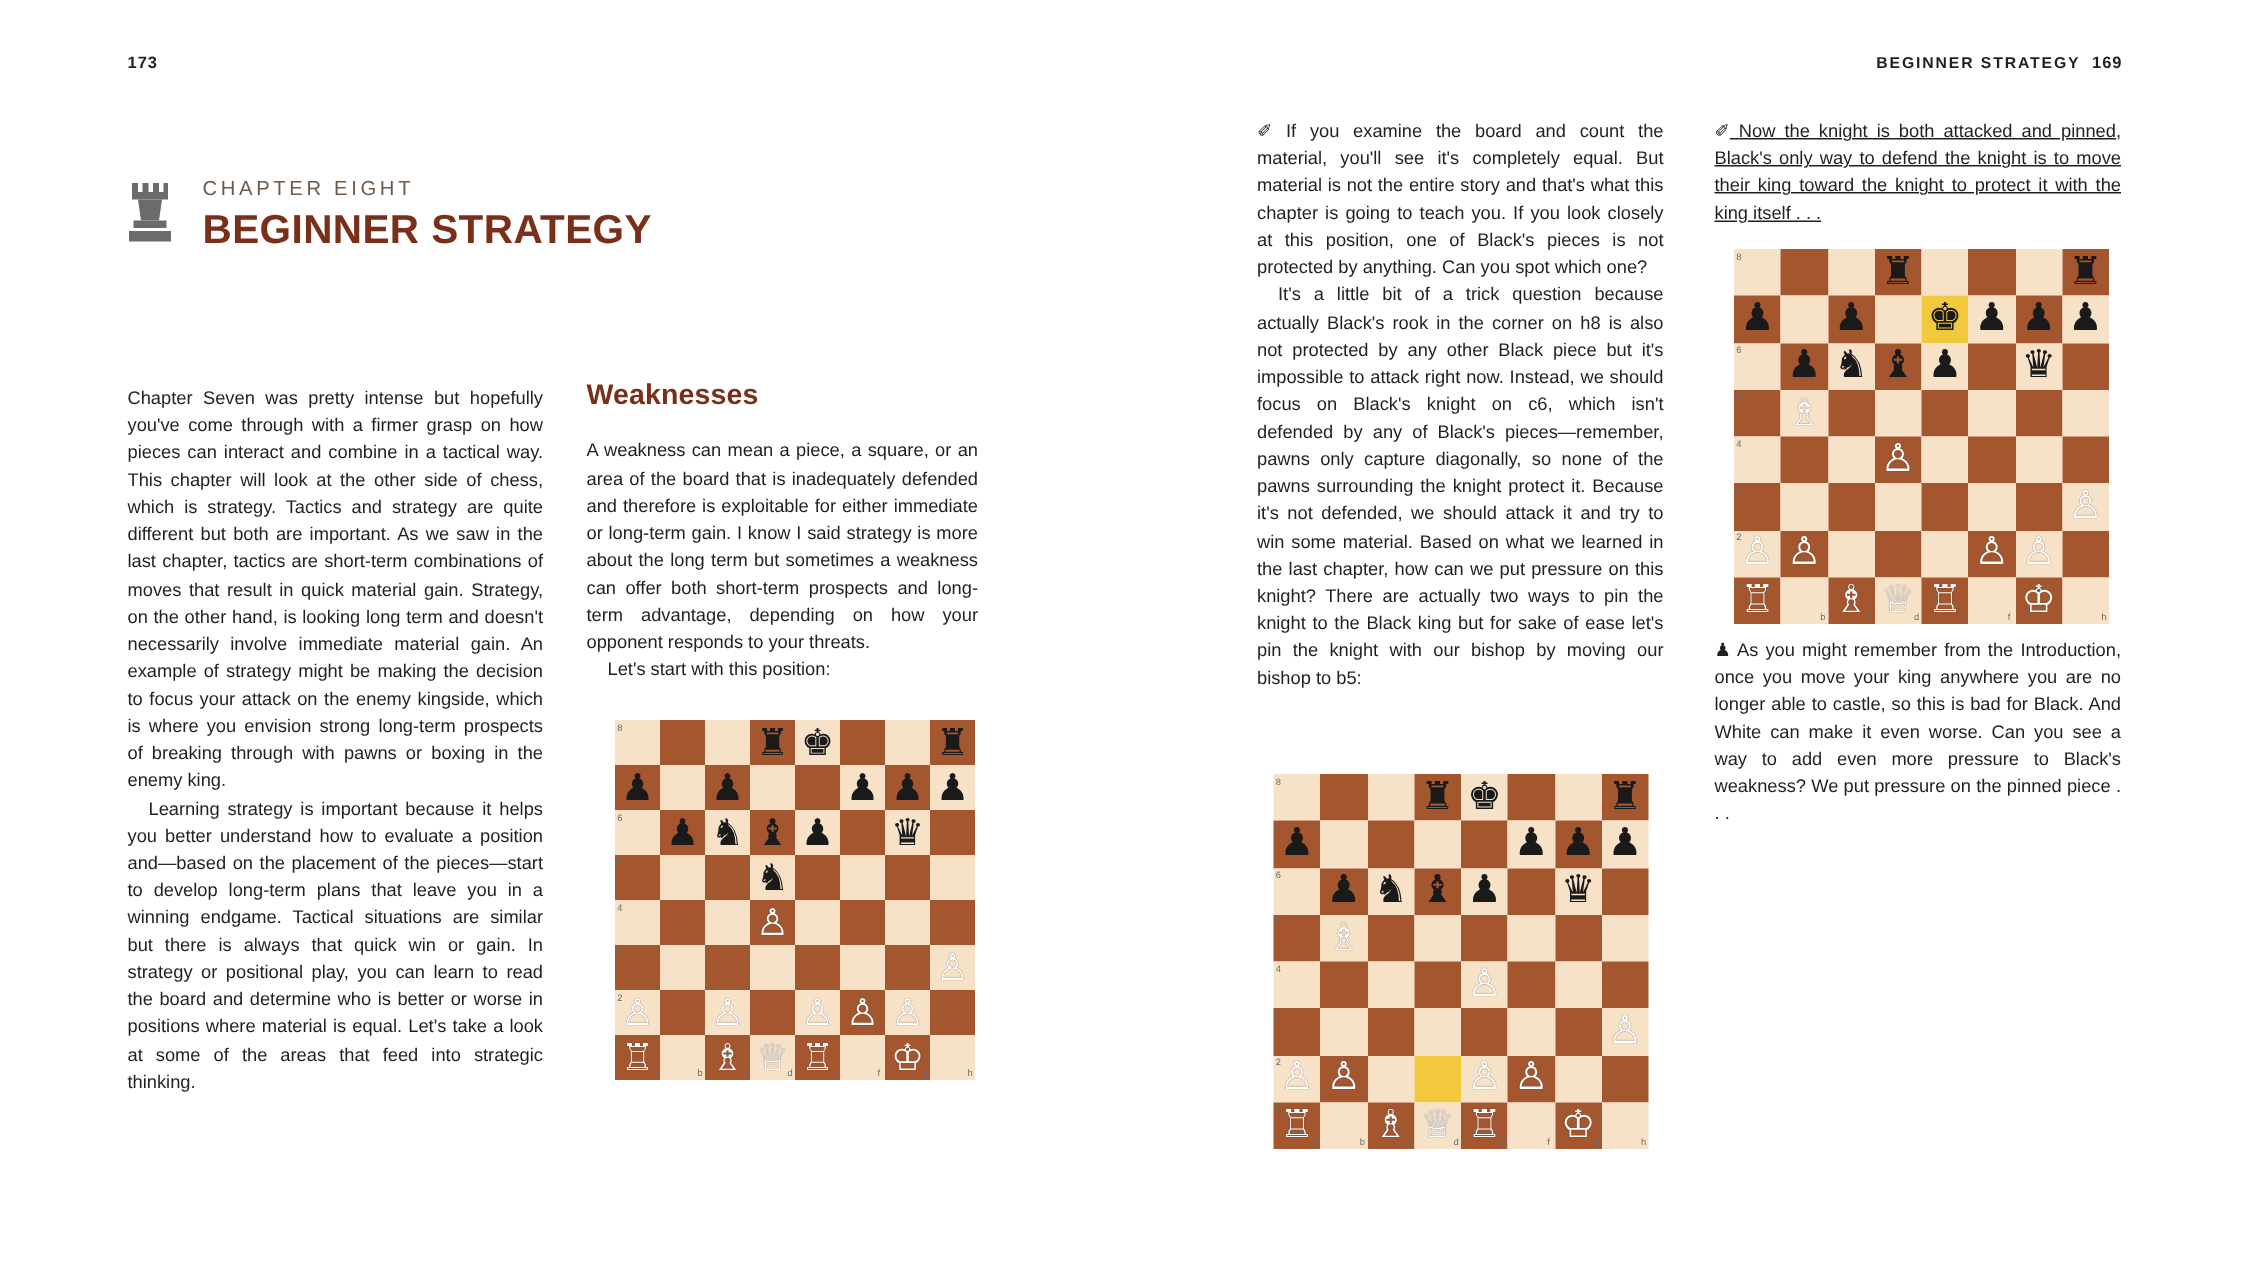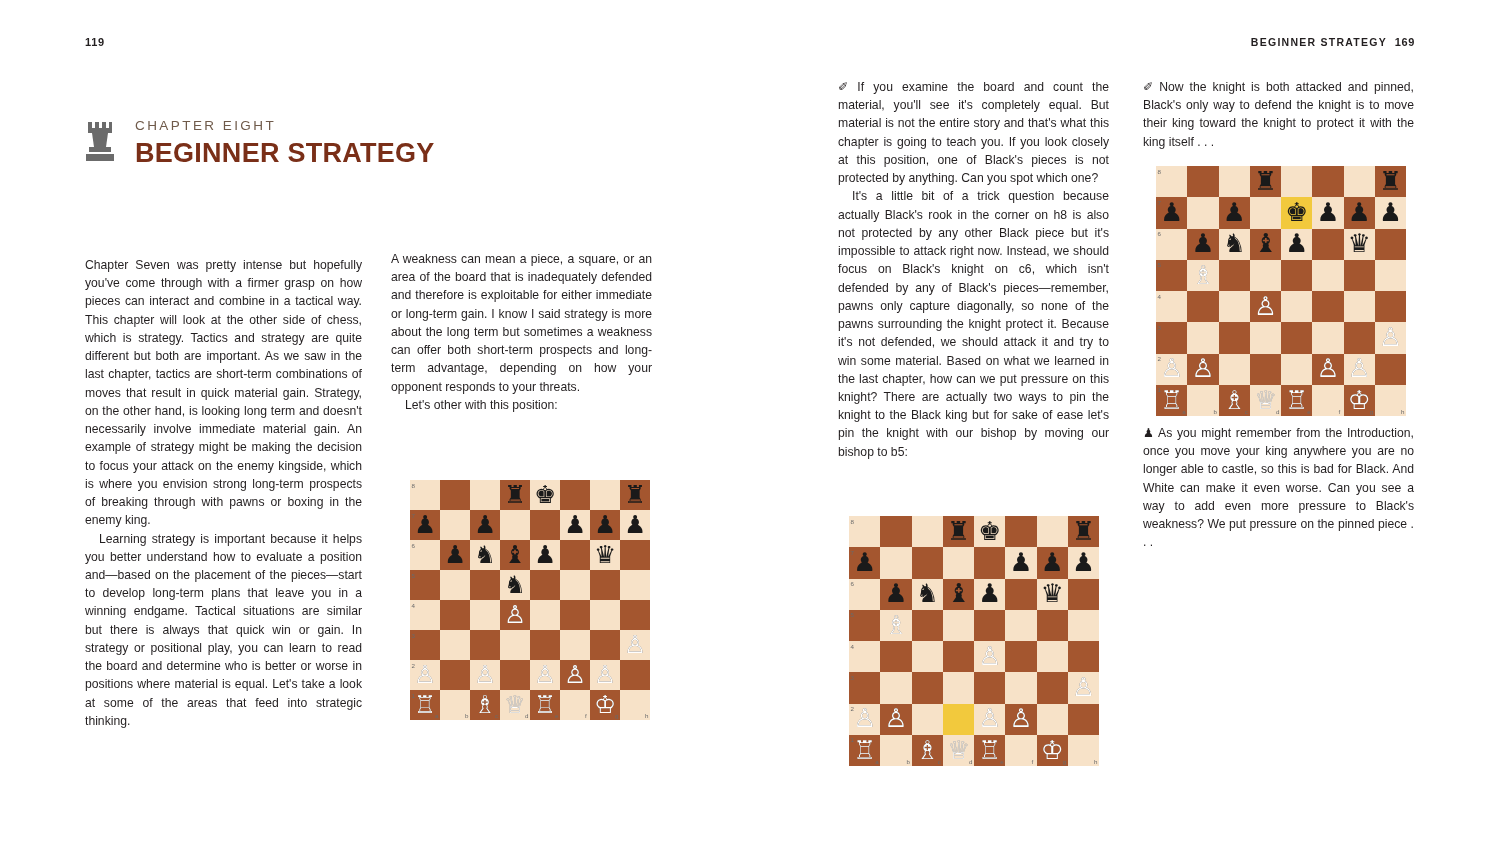--- a/index.html
+++ b/index.html
@@ -18,21 +18,21 @@
   .chapter-eyebrow{position:absolute;left:50px;top:0px;font-size:13.5px;letter-spacing:.18em;color:#6f5a4a;font-weight:400;text-transform:uppercase;}
   .chapter-title{position:absolute;left:50px;top:20px;font-size:27px;letter-spacing:.01em;color:#7a2f18;font-weight:700;text-transform:uppercase;}
 
   
   .col{position:absolute;font-size:12.2px;line-height:1.495;text-align:justify;color:#231f20;}
   .col p{margin:0;}
   .col p.ind{text-indent:14px;}
   .col1{left:85px;top:256px;width:277px;}
   .col2{left:391px;top:250px;width:261px;}
   .col3{left:838px;top:78px;width:271px;}
-  .col4{left:1143px;top:78px;width:271px;}
+  .col4{left:1143px;top:78px;width:271px;text-decoration:underline;}
 
   .sec-head{font-size:19px;font-weight:700;color:#7a2f18;margin:0 0 13px 0;letter-spacing:.005em;}
 
   .marker{display:inline-block;color:#231f20;}
 
   
   .board-wrap{position:absolute;}
   .board{position:relative;border:0;}
   .sq{position:absolute;box-sizing:border-box;display:flex;align-items:center;justify-content:center;}
   .pc{line-height:1;font-family:"DejaVu Sans",sans-serif;}
@@ -40,21 +40,21 @@
 
   .board1{left:410px;top:480px;}
   .board2{left:849px;top:516px;}
   .board3{left:1156px;top:166px;}
 </style>
 </head>
 <body>
 
 <div class="spread">
 
-  <div class="folio folio-left">119</div>
+  <div class="folio folio-left">173</div>
 
   <div class="chapter-block">
     <svg class="rook-mark" viewBox="0 0 30 42">
       <g fill="#6b6b6b">
         <rect x="3" y="2" width="4" height="6"></rect>
           <rect x="10" y="2" width="4" height="6"></rect>
           <rect x="17" y="2" width="4" height="6"></rect>
           <rect x="24" y="2" width="3" height="6"></rect>
         <rect x="3" y="8" width="24" height="5"></rect>
         <path d="M7 13 h16 l-2 14 h-12 z"></path>
@@ -65,22 +65,23 @@
     <div class="chapter-eyebrow">CHAPTER EIGHT</div>
     <div class="chapter-title">BEGINNER STRATEGY</div>
   </div>
 
   <div class="col col1">
     <p>Chapter Seven was pretty intense but hopefully you've come through with a firmer grasp on how pieces can interact and combine in a tactical way. This chapter will look at the other side of chess, which is strategy. Tactics and strategy are quite different but both are important. As we saw in the last chapter, tactics are short-term combinations of moves that result in quick material gain. Strategy, on the other hand, is looking long term and doesn't necessarily involve immediate material gain. An example of strategy might be making the decision to focus your attack on the enemy kingside, which is where you envision strong long-term prospects of breaking through with pawns or boxing in the enemy king.</p>
     <p class="ind">Learning strategy is important because it helps you better understand how to evaluate a position and—based on the placement of the pieces—start to develop long-term plans that leave you in a winning endgame. Tactical situations are similar but there is always that quick win or gain. In strategy or positional play, you can learn to read the board and determine who is better or worse in positions where material is equal. Let's take a look at some of the areas that feed into strategic thinking.</p>
   </div>
 
   <div class="col col2">
+    <div class="sec-head">Weaknesses</div>
     <p>A weakness can mean a piece, a square, or an area of the board that is inadequately defended and therefore is exploitable for either immediate or long-term gain. I know I said strategy is more about the long term but sometimes a weakness can offer both short-term prospects and long-term advantage, depending on how your opponent responds to your threats.</p>
-    <p class="ind">Let's other with this position:</p>
+    <p class="ind">Let's start with this position:</p>
   </div>
 
   <div class="board-wrap board1">
       <div class="board" id="b1" style="width: 240px; height: 240px;">
         <div class="sq" style="left: 0px; top: 0px; width: 30px; height: 30px; background: rgb(247, 226, 200);"></div>
         <div class="sq" style="left: 30px; top: 0px; width: 30px; height: 30px; background: rgb(164, 86, 47);"></div>
         <div class="sq" style="left: 60px; top: 0px; width: 30px; height: 30px; background: rgb(247, 226, 200);"></div>
         <div class="sq" style="left: 90px; top: 0px; width: 30px; height: 30px; background: rgb(164, 86, 47);">
           <span class="pc" style="font-size: 24.6px; color: rgb(26, 26, 26);">♜</span>
         </div>

